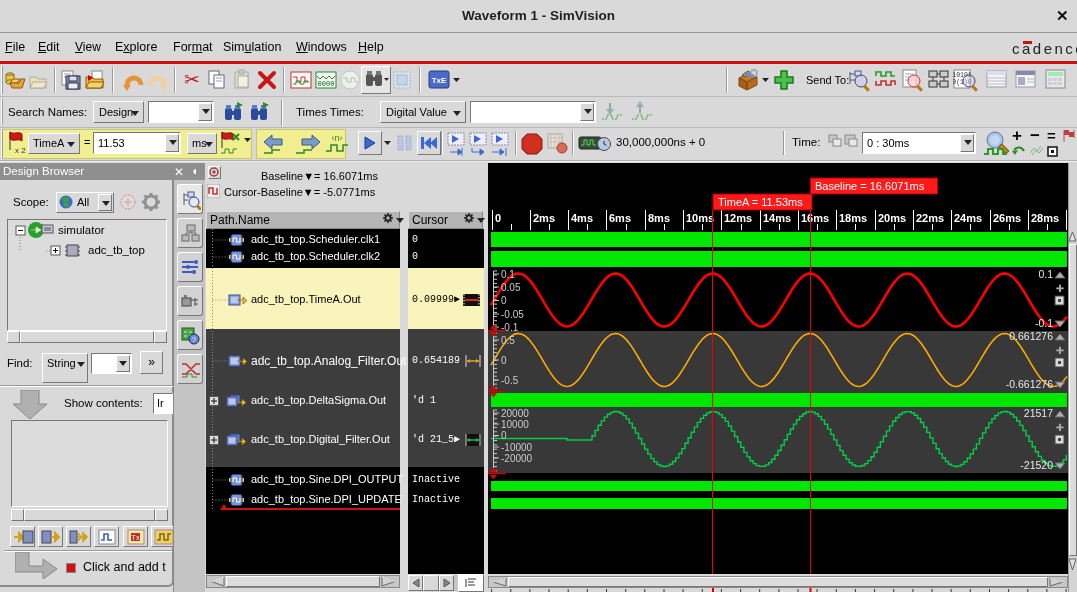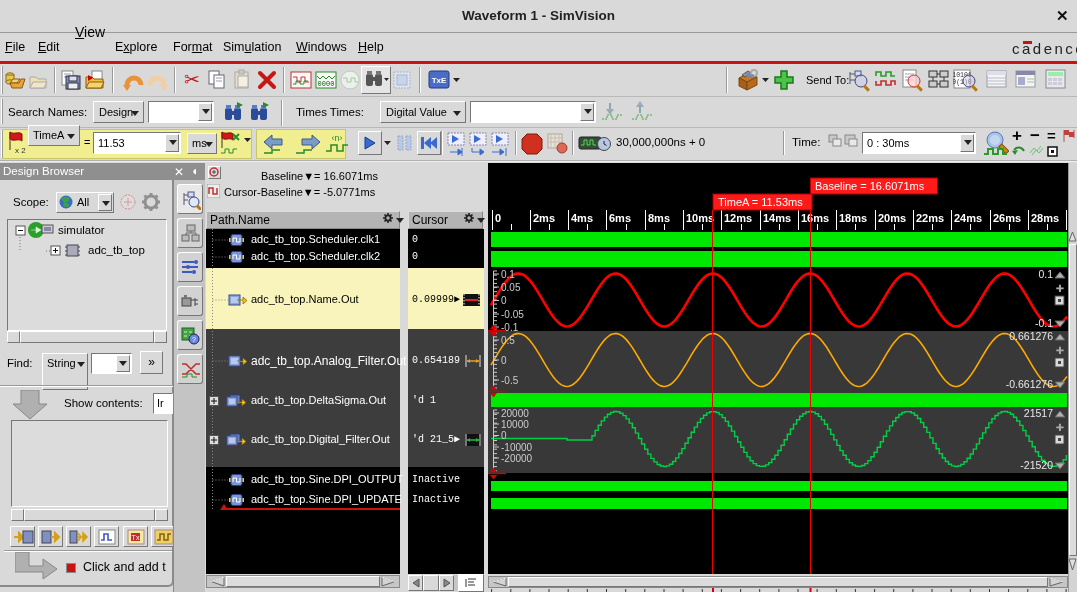--- a/index.html
+++ b/index.html
@@ -16,21 +16,21 @@
 .sep2{position:absolute;width:2px;border-left:1px solid #999;border-right:1px solid #fff}
 .combo .btn{position:absolute;right:1px;top:1px;bottom:1px;width:14px;background:#d9d9d9;border-top:1px solid #fff;border-left:1px solid #fff;border-right:1px solid #777;border-bottom:1px solid #777}
 .dn{position:absolute;width:0;height:0;border-left:4px solid transparent;border-right:4px solid transparent;border-top:5px solid #222}
 </style></head>
 <body>
 <div class="abs" style="left:0;top:0;width:1077px;height:33px;border-bottom:1px solid #999"></div>
 <div class="abs" style="left:0;top:8px;width:1077px;text-align:center;font-size:13.5px;font-weight:bold;color:#222">Waveform 1 - SimVision</div>
 <div class="abs" style="left:1056px;top:7px;font-size:15px;font-weight:bold;color:#111">✕</div>
 <span class="abs" style="left:5px;top:40px;font-size:12.5px"><u>F</u>ile</span>
 <span class="abs" style="left:38px;top:40px;font-size:12.5px"><u>E</u>dit</span>
-<span class="abs" style="left:75px;top:24px;font-size:14px"><u>V</u>iew</span>
+<span class="abs" style="left:75px;top:40px;font-size:12px"><u>V</u>iew</span>
 <span class="abs" style="left:115px;top:40px;font-size:12.5px">E<u>x</u>plore</span>
 <span class="abs" style="left:173px;top:40px;font-size:12.5px">For<u>m</u>at</span>
 <span class="abs" style="left:223px;top:40px;font-size:12.5px">Sim<u>u</u>lation</span>
 <span class="abs" style="left:296px;top:40px;font-size:12.5px"><u>W</u>indows</span>
 <span class="abs" style="left:358px;top:40px;font-size:12.5px"><u>H</u>elp</span>
 <span class="abs" style="left:1012px;top:40px;font-size:15px;color:#222;letter-spacing:2.5px">cadence</span>
 <span class="abs" style="left:1023px;top:41px;width:9px;height:2.5px;background:#cc1111"></span>
 <div class="abs" style="left:0;top:61px;width:1077px;height:3px;background:#cc1111"></div>
 <div class="abs" style="left:0;top:96px;width:1077px;height:1px;background:#b8b8b8"></div>
 <div class="abs" style="left:0;top:127px;width:1077px;height:1px;background:#b8b8b8"></div>
@@ -245,21 +245,21 @@
     <path d="M6,7 l4,-6 4,6 z" fill="#9ab"></path>
     <path d="M2,19 h5 v-4 h5 v4 h5 v-4 h5" fill="none" stroke="#4a4" stroke-dasharray="2,1"></path>
   </svg>
 <div class="abs" style="left:2px;top:129px;width:250px;height:30px;background:#f0ee8e;border:1px solid #c8c66a"></div>
 <div class="abs" style="left:256px;top:129px;width:90px;height:30px;background:#f0ee8e;border:1px solid #c8c66a"></div>
 <svg class="abs" style="left:5px;top:130px" width="22" height="24" viewBox="0 0 22 24">
     <path d="M5,2 v18" stroke="#333"></path>
     <path d="M5,2 c4,3 8,-1 12,2 l0,7 c-4,-3 -8,1 -12,-2 z" fill="#d01818" stroke="#801010"></path>
     <text x="10" y="23" font-size="8" fill="#333" font-family="Liberation Sans">x 2</text>
   </svg>
-<div class="abs raised" style="left:28px;top:125px;width:52px;height:21px">
+<div class="abs raised" style="left:28px;top:133px;width:52px;height:21px">
     <span style="position:absolute;left:4px;top:3px;font-size:11px">TimeA</span>
     <span class="dn" style="right:4px;top:8px"></span>
   </div>
 <span class="abs" style="left:84px;top:136px;font-size:11px">=</span>
 <div class="abs sunken white combo" style="left:93px;top:132px;width:88px;height:22px">
     <span style="position:absolute;left:4px;top:4px;font-size:11px">11.53</span>
     <div class="btn">
       <span class="dn" style="left:3px;top:5px"></span>
     </div>
   </div>
@@ -448,21 +448,21 @@
     </g>
   </svg>
 <span class="abs" style="left:58px;top:224px">simulator</span>
 <span class="abs" style="left:88px;top:244px">adc_tb_top</span>
 <div class="abs" style="left:7px;top:331px;width:160px;height:12px;background:#c8c8c8">
 <div class="abs raised" style="left:0;top:0;width:13px;height:12px"></div>
 <div class="abs raised" style="left:13px;top:0;width:134px;height:12px"></div>
 <div class="abs raised" style="right:0;top:0;width:13px;height:12px"></div>
   </div>
 <span class="abs" style="left:7px;top:357px">Find:</span>
-<div class="abs raised" style="left:42px;top:353px;width:46px;height:37px">
+<div class="abs raised" style="left:42px;top:353px;width:46px;height:30px">
     <span style="position:absolute;left:4px;top:3px;font-size:11px">String</span>
     <span class="dn" style="right:2px;top:8px"></span>
   </div>
 <div class="abs sunken white combo" style="left:91px;top:353px;width:41px;height:21px">
     <div class="btn">
       <span class="dn" style="left:2px;top:5px"></span>
     </div>
   </div>
 <div class="abs raised" style="left:140px;top:351px;width:23px;height:23px;text-align:center"><span style="position:relative;top:3px;font-size:12px">»</span></div>
 <div class="abs" style="left:0;top:385px;width:173px;height:2px;border-top:1px solid #999;border-bottom:1px solid #fff"></div>
@@ -624,21 +624,21 @@
     <rect x="3" y="0.5" width="11" height="11" rx="2" fill="#7a94d8" stroke="#30407a"></rect>
     <path d="M5,8 v-4 h3.5 v4 h3.5 v-4" fill="none" stroke="#fff"></path>
   </svg>
 <span class="abs" style="left:251px;top:250px;font-size:11px;color:#fff">adc_tb_top.Scheduler.clk2</span>
 <span class="abs" style="left:412px;top:251px;font:10px &quot;Liberation Mono&quot;,monospace;color:#fff">0</span>
 <svg class="abs" style="left:228px;top:294px" width="19" height="12" viewBox="0 0 19 12">
     <rect x="1" y="1" width="11" height="10" fill="#8aa4dc" stroke="#3a4a8a"></rect>
     <rect x="3" y="3" width="7" height="6" fill="#b8c8ee"></rect>
     <path d="M9,6 h6 v-3 l4,3.5 -4,3.5 v-3" fill="#f0c020" stroke="#806010" stroke-width="0.7"></path>
   </svg>
-<span class="abs" style="left:251px;top:293px;font-size:11px;color:#000">adc_tb_top.Name.Out</span>
+<span class="abs" style="left:251px;top:293px;font-size:11px;color:#000">adc_tb_top.TimeA.Out</span>
 <span class="abs" style="left:412px;top:294px;font:10px &quot;Liberation Mono&quot;,monospace;color:#000">0.09999►</span>
 <svg class="abs" style="left:228px;top:355px" width="19" height="12" viewBox="0 0 19 12">
     <rect x="1" y="1" width="11" height="10" fill="#8aa4dc" stroke="#3a4a8a"></rect>
     <rect x="3" y="3" width="7" height="6" fill="#b8c8ee"></rect>
     <path d="M9,6 h6 v-3 l4,3.5 -4,3.5 v-3" fill="#f0c020" stroke="#806010" stroke-width="0.7"></path>
   </svg>
 <span class="abs" style="left:251px;top:354px;font-size:12px;color:#fff">adc_tb_top.Analog_Filter.Out</span>
 <span class="abs" style="left:412px;top:355px;font:10px &quot;Liberation Mono&quot;,monospace;color:#fff">0.654189</span>
 <svg class="abs" style="left:209px;top:396px" width="10" height="10" viewBox="0 0 10 10">
     <rect x="0.5" y="0.5" width="9" height="9" fill="#ddd" stroke="#555"></rect>

